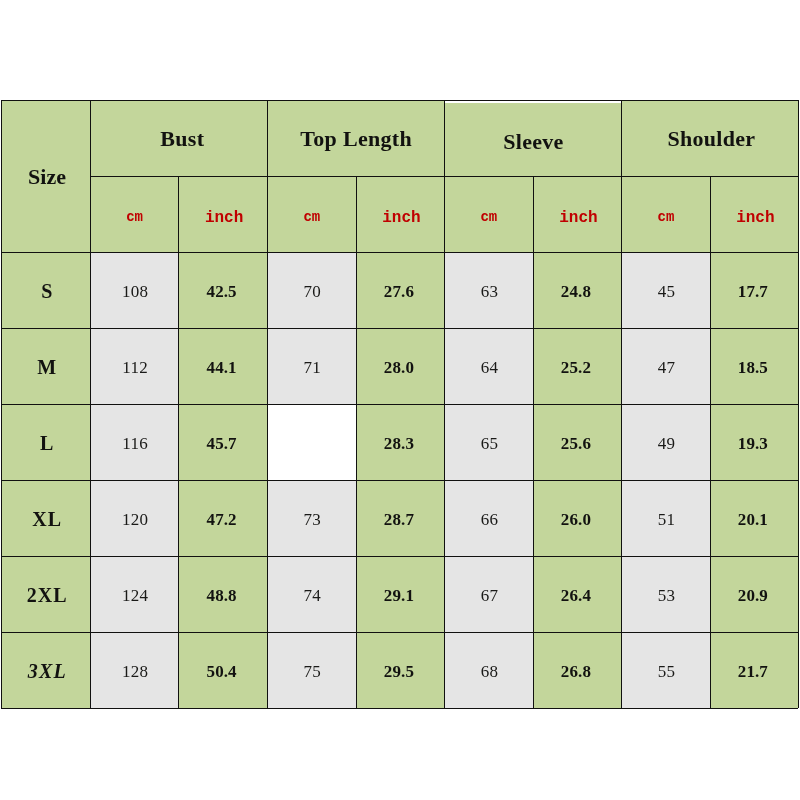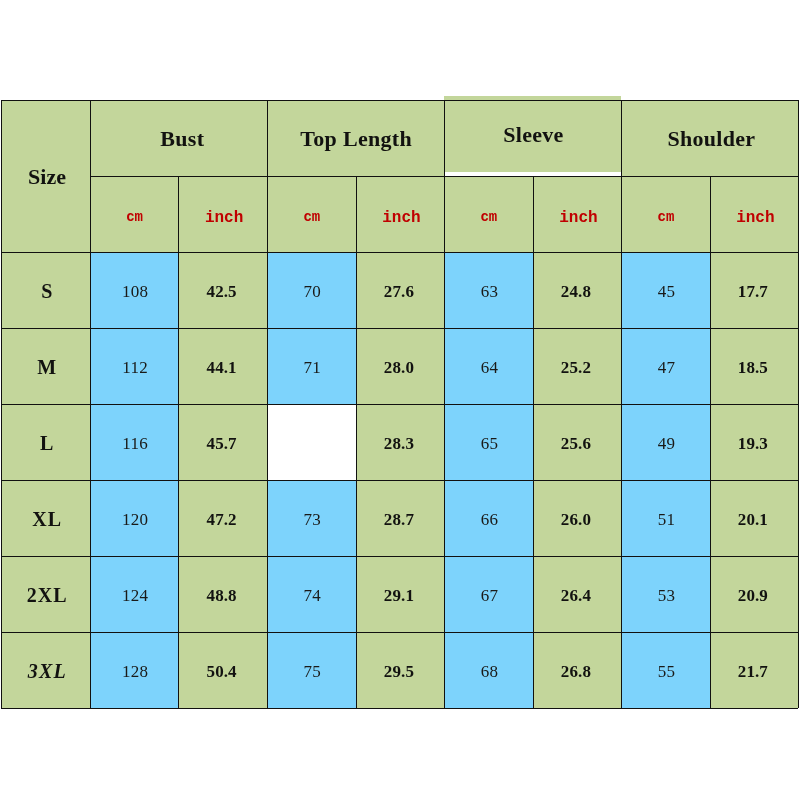--- a/index.html
+++ b/index.html
@@ -23,21 +23,21 @@
   }
   .cell {
     position: absolute;
     display: flex;
     align-items: center;
     justify-content: center;
     box-sizing: border-box;
     white-space: nowrap;
   }
   .fill-green { background: #c3d69b; }
-  .fill-light { background: #7dd3fc; }
+  .fill-light { background: #e5e5e5; }
 
   .hline, .vline { position: absolute; background: #111110; }
   .hline { height: 1px; }
   .vline { width: 1px; }
 
   
   .t-group {
     font-weight: bold;
     font-size: 22px;
     letter-spacing: 0.3px;
@@ -96,21 +96,21 @@
 </style>
 </head>
 <body>
 
 <div id="size-chart-container">
 
     <div class="cell t-size fill-green" style="left:1px;top:100px;width:89px;height:152px;">Size</div>
 
     <div class="cell t-group fill-green" style="left:90px;top:100px;width:177px;height:76px;padding-left:7.4px;">Bust</div>
     <div class="cell t-group fill-green" style="left:267px;top:100px;width:177.2px;height:76px;padding-left:1.0px;">Top Length</div>
-    <div class="cell t-group fill-green" style="left:444.2px;top:96px;width:177.0px;height:76px;padding-left:1.4px;">Sleeve</div>
+    <div class="cell t-group fill-green" style="left:444.2px;top:103px;width:177.0px;height:76px;padding-left:1.4px;">Sleeve</div>
     <div class="cell t-group fill-green" style="left:621.2px;top:100px;width:176.8px;height:76px;padding-left:3.6px;">Shoulder</div>
 
     <div class="cell t-unit u-cm fill-green" style="left:90px;top:176px;width:88.2px;height:76px;">cm</div>
     <div class="cell t-unit u-inch fill-green" style="left:178.2px;top:176px;width:88.8px;height:76px;">inch</div>
     <div class="cell t-unit u-cm fill-green" style="left:267px;top:176px;width:88.6px;height:76px;">cm</div>
     <div class="cell t-unit u-inch fill-green" style="left:355.6px;top:176px;width:88.6px;height:76px;">inch</div>
     <div class="cell t-unit u-cm fill-green" style="left:444.2px;top:176px;width:88.4px;height:76px;">cm</div>
     <div class="cell t-unit u-inch fill-green" style="left:532.6px;top:176px;width:88.6px;height:76px;">inch</div>
     <div class="cell t-unit u-cm fill-green" style="left:621.2px;top:176px;width:88.5px;height:76px;">cm</div>
     <div class="cell t-unit u-inch fill-green" style="left:709.7px;top:176px;width:88.3px;height:76px;">inch</div>

